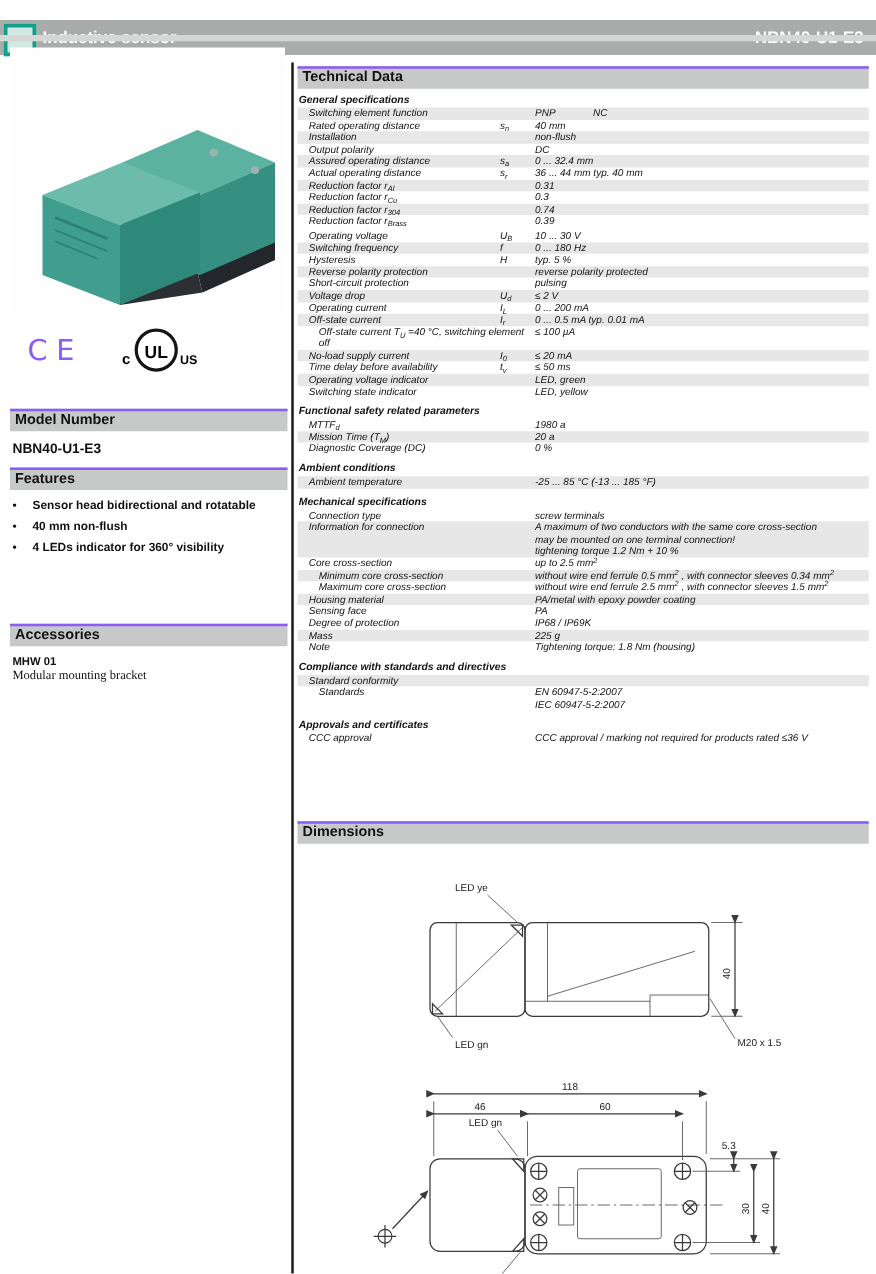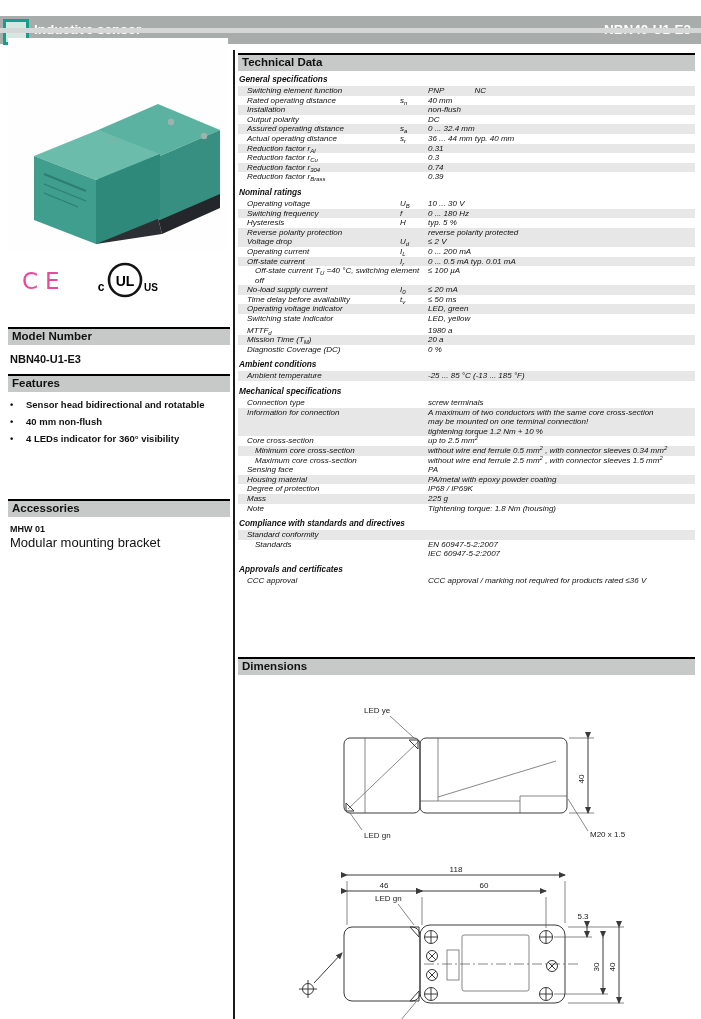--- a/index.html
+++ b/index.html
@@ -10,37 +10,37 @@
   .topbar{position:absolute;left:0;top:16px;width:701px;height:28px;background:#a8acab;}
   .topbar-strip{position:absolute;left:0;top:28px;width:701px;height:5px;background:#d5d7d6;}
   .brand-square{position:absolute;left:3px;top:3px;width:20px;height:20px;
                 border:3px solid #0fa18c;background:#d2e8e0;}
   .topbar-title{position:absolute;left:34px;top:0;height:28px;line-height:28px;
                 color:#fff;font-weight:bold;font-size:13.5px;}
   .topbar-model{position:absolute;right:10px;top:0;height:28px;line-height:28px;
                 color:#fff;font-weight:bold;font-size:13.5px;}
 
   
-  .bar{background:#c7c9c8;border-top:2px solid #000000;height:15px;
+  .bar{background:#c7c9c8;border-top:2px solid #8b5cf6;height:15px;
        font-weight:bold;font-size:11.5px;padding:1px 0 0 4px;box-sizing:content-box;}
 
   
   .leftcol{position:absolute;left:8px;top:38px;width:222px;}
   .photo-box{width:220px;height:212px;background:#fefefe;}
   .marks{position:absolute;left:0;top:218px;width:222px;height:50px;}
   .ce-mark{position:absolute;left:14px;top:12px;font-size:23px;letter-spacing:7px;
-           font-family:"DejaVu Sans",sans-serif;color:#ec4899;}
+           font-family:"DejaVu Sans",sans-serif;color:#8b5cf6;}
   .ul-mark{position:absolute;left:84px;top:2px;}
   .lc-block{position:absolute;left:0;width:222px;}
   .model-value{font-weight:bold;font-size:11px;padding:8px 0 0 2px;}
   .feature-row{display:flex;padding:3px 0 2px 2px;}
   .feature-bullet{width:16px;font-weight:bold;font-size:9.5px;line-height:12px;}
   .feature-text{width:185px;font-weight:bold;font-size:9.5px;line-height:12px;}
   .acc-code{font-weight:bold;font-size:9px;padding:7px 0 0 2px;}
-  .acc-desc{font-size:13px;padding:1px 0 0 2px;}
+  .acc-desc{font-size:10px;padding:1px 0 0 2px;font-family:Liberation Serif, serif;}
 
   
   .vdivider{position:absolute;left:233px;top:50px;width:2px;height:969px;background:#1a1a1a;}
 
   
   .rightcol{position:absolute;left:238px;top:53px;width:457px;}
   .tsection{margin-bottom:2px;}
   .theading{font-weight:bold;font-size:8.3px;padding:3px 0 2px 1px;}
   .trow{display:flex;align-items:flex-start;}
   .trow.shaded{background:#e6e7e6;}
@@ -192,41 +192,45 @@
             <div class="tsym"></div>
             <div class="tval">0.74</div>
           </div>
           <div class="trow">
             <div class="tlabel">Reduction factor r<sub>Brass</sub></div>
             <div class="tsym"></div>
             <div class="tval">0.39</div>
           </div>
         </div>
         <div class="tsection">
-          <div class="theading">Nominal ratings</div>
           <div class="trow">
             <div class="tlabel">Operating voltage</div>
             <div class="tsym">U<sub>B</sub></div>
             <div class="tval">10 ... 30 V</div>
           </div>
           <div class="trow shaded">
             <div class="tlabel">Switching frequency</div>
             <div class="tsym">f</div>
             <div class="tval">0 ... 180 Hz</div>
           </div>
           <div class="trow">
             <div class="tlabel">Hysteresis</div>
             <div class="tsym">H</div>
             <div class="tval">typ. 5 %</div>
           </div>
           <div class="trow shaded">
             <div class="tlabel">Reverse polarity protection</div>
             <div class="tsym"></div>
             <div class="tval">reverse polarity protected</div>
           </div>
+          <div class="trow">
+            <div class="tlabel">Short-circuit protection</div>
+            <div class="tsym"></div>
+            <div class="tval">pulsing</div>
+          </div>
           <div class="trow shaded">
             <div class="tlabel">Voltage drop</div>
             <div class="tsym">U<sub>d</sub></div>
             <div class="tval">≤ 2 V</div>
           </div>
           <div class="trow">
             <div class="tlabel">Operating current</div>
             <div class="tsym">I<sub>L</sub></div>
             <div class="tval">0 ... 200 mA</div>
           </div>
@@ -254,20 +258,21 @@
             <div class="tsym"></div>
             <div class="tval">LED, green</div>
           </div>
           <div class="trow">
             <div class="tlabel">Switching state indicator</div>
             <div class="tsym"></div>
             <div class="tval">LED, yellow</div>
           </div>
         </div>
         <div class="tsection">
+          <div class="theading">Functional safety related parameters</div>
           <div class="trow">
             <div class="tlabel">MTTF<sub>d</sub></div>
             <div class="tsym"></div>
             <div class="tval">1980 a</div>
           </div>
           <div class="trow shaded">
             <div class="tlabel">Mission Time (T<sub>M</sub>)</div>
             <div class="tsym"></div>
             <div class="tval">20 a</div>
           </div>
@@ -309,29 +314,29 @@
           <div class="trow shaded">
             <div class="tlabel ind">Minimum core cross-section</div>
             <div class="tsym"></div>
             <div class="tval">without wire end ferrule 0.5 mm<sup>2</sup> , with connector sleeves 0.34 mm<sup>2</sup></div>
           </div>
           <div class="trow">
             <div class="tlabel ind">Maximum core cross-section</div>
             <div class="tsym"></div>
             <div class="tval">without wire end ferrule 2.5 mm<sup>2</sup> , with connector sleeves 1.5 mm<sup>2</sup></div>
           </div>
+          <div class="trow shaded">
+            <div class="tlabel">Housing material</div>
+            <div class="tsym"></div>
+            <div class="tval">PA/metal with epoxy powder coating</div>
+          </div>
           <div class="trow">
             <div class="tlabel">Sensing face</div>
             <div class="tsym"></div>
             <div class="tval">PA</div>
-          </div>
-          <div class="trow shaded">
-            <div class="tlabel">Housing material</div>
-            <div class="tsym"></div>
-            <div class="tval">PA/metal with epoxy powder coating</div>
           </div>
           <div class="trow">
             <div class="tlabel">Degree of protection</div>
             <div class="tsym"></div>
             <div class="tval">IP68 / IP69K</div>
           </div>
           <div class="trow shaded">
             <div class="tlabel">Mass</div>
             <div class="tsym"></div>
             <div class="tval">225 g</div>

